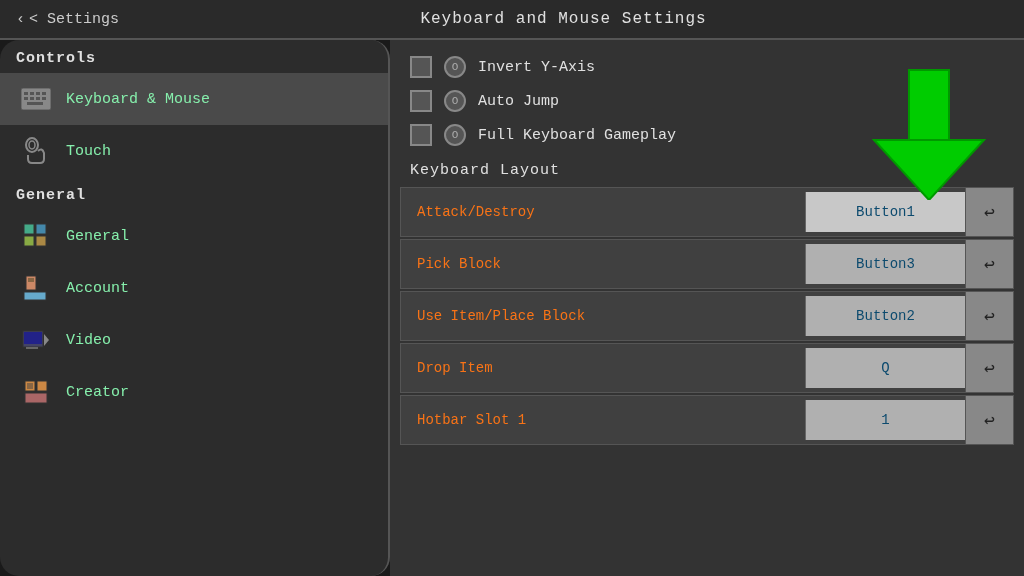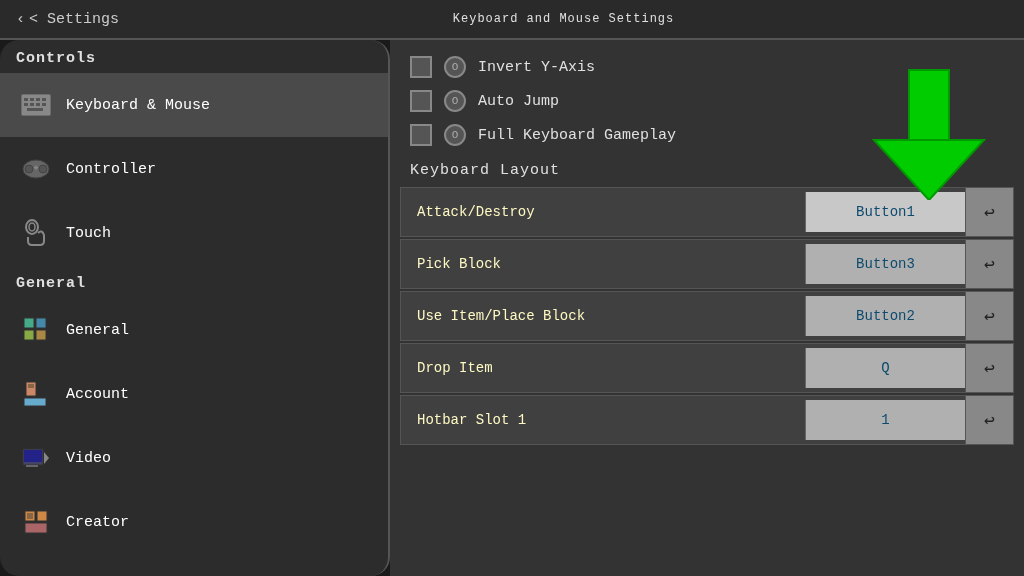--- a/index.html
+++ b/index.html
@@ -28,21 +28,21 @@
       font-size: 15px;
       cursor: pointer;
       display: flex;
       align-items: center;
       gap: 4px;
     }
     .top-title {
       flex: 1;
       text-align: center;
       color: #e0e0e0;
-      font-size: 12px;
+      font-size: 16px;
       letter-spacing: 1px;
     }
 
     
     .main {
       display: flex;
       flex: 1;
       overflow: hidden;
     }
 
@@ -61,23 +61,23 @@
       padding: 10px 16px 6px;
       color: #e0e0e0;
       font-size: 15px;
       font-weight: bold;
       letter-spacing: 1px;
     }
 
     .sidebar-item {
       display: flex;
       align-items: center;
-      padding: 16px 20px;
+      padding: 10px 20px;
       cursor: pointer;
-      color: #ffffff;
+      color: #86efac;
       font-size: 15px;
       gap: 14px;
     }
     .sidebar-item.active {
       background: #4a4a4a;
     }
 
     .sidebar-icon {
       width: 32px;
       height: 32px;
@@ -151,21 +151,21 @@
       display: flex;
       align-items: center;
       margin: 2px 10px;
       background: #404040;
       border: 1px solid #555;
     }
 
     .keybind-action {
       flex: 1;
       padding: 12px 16px;
-      color: #fef9c3;
+      color: #f97316;
       font-size: 14px;
     }
 
     .keybind-btn {
       width: 160px;
       padding: 12px 8px;
       background: #b0b0b0;
       color: #0c4a6e;
       text-align: center;
       font-size: 14px;
@@ -245,32 +245,20 @@
           <rect x="3" y="9" width="4" height="3" fill="#555"></rect>
           <rect x="9" y="9" width="4" height="3" fill="#555"></rect>
           <rect x="15" y="9" width="4" height="3" fill="#555"></rect>
           <rect x="21" y="9" width="4" height="3" fill="#555"></rect>
           <rect x="6" y="14" width="16" height="3" fill="#555"></rect>
         </svg>
       </div>
       <span>Keyboard &amp; Mouse</span>
     </div>
 
-    <div class="sidebar-item">
-      <div class="sidebar-icon">
-        <svg width="30" height="22" viewBox="0 0 30 22">
-          <ellipse cx="15" cy="11" rx="13" ry="9" fill="#666" stroke="#444" stroke-width="1"></ellipse>
-          <circle cx="8" cy="11" r="4" fill="#555" stroke="#444" stroke-width="1"></circle>
-          <circle cx="22" cy="11" r="4" fill="#555" stroke="#444" stroke-width="1"></circle>
-          <rect x="13" y="9" width="4" height="1.5" fill="#888"></rect>
-          <rect x="14.25" y="7.5" width="1.5" height="4" fill="#888"></rect>
-        </svg>
-      </div>
-      <span>Controller</span>
-    </div>
 
     <div class="sidebar-item">
       <div class="sidebar-icon">
         <svg width="28" height="28" viewBox="0 0 28 28">
           <ellipse cx="10" cy="8" rx="6" ry="7" fill="none" stroke="#888" stroke-width="2"></ellipse>
           <ellipse cx="10" cy="8" rx="3" ry="4" fill="none" stroke="#888" stroke-width="1.5"></ellipse>
           <path d="M16 14 Q20 10 22 16 L22 22 Q22 26 18 26 L10 26 Q6 26 6 22 L6 18" fill="none" stroke="#888" stroke-width="2"></path>
         </svg>
       </div>
       <span>Touch</span>

